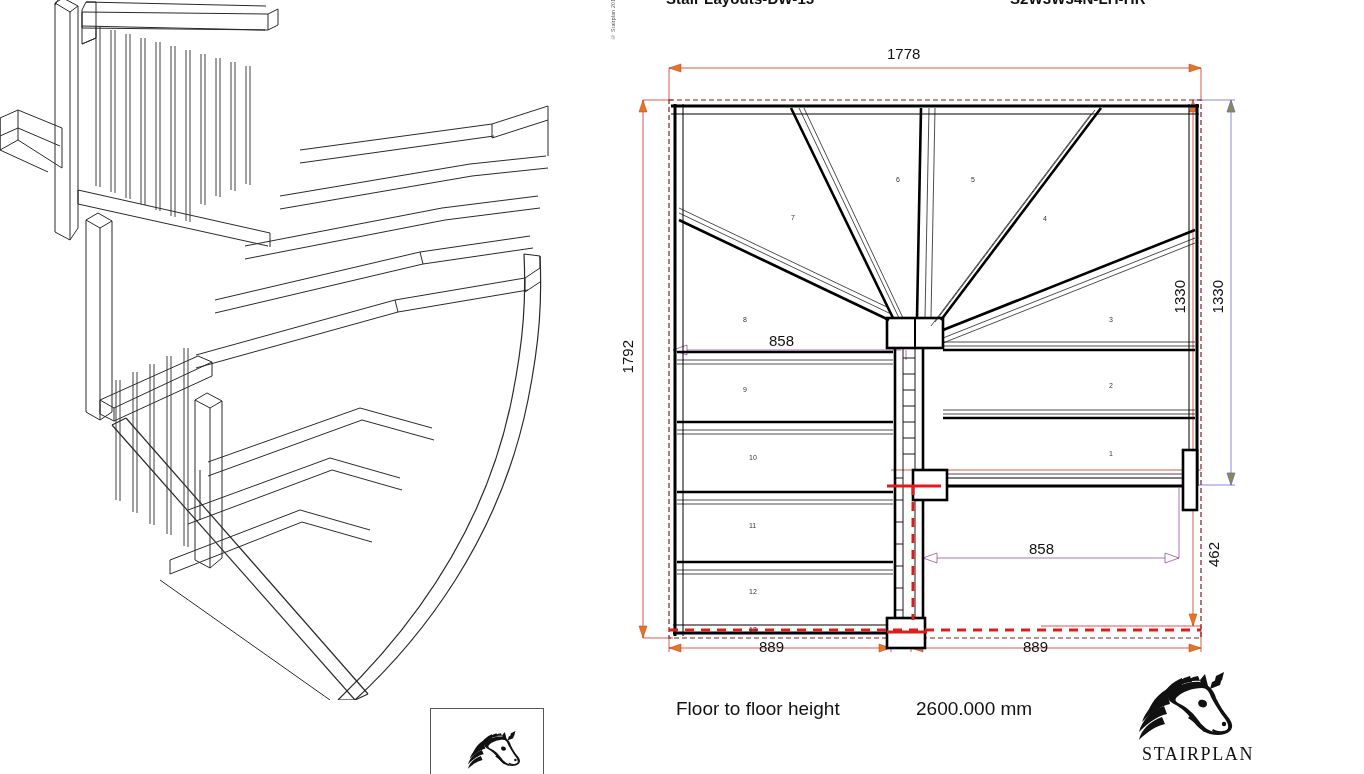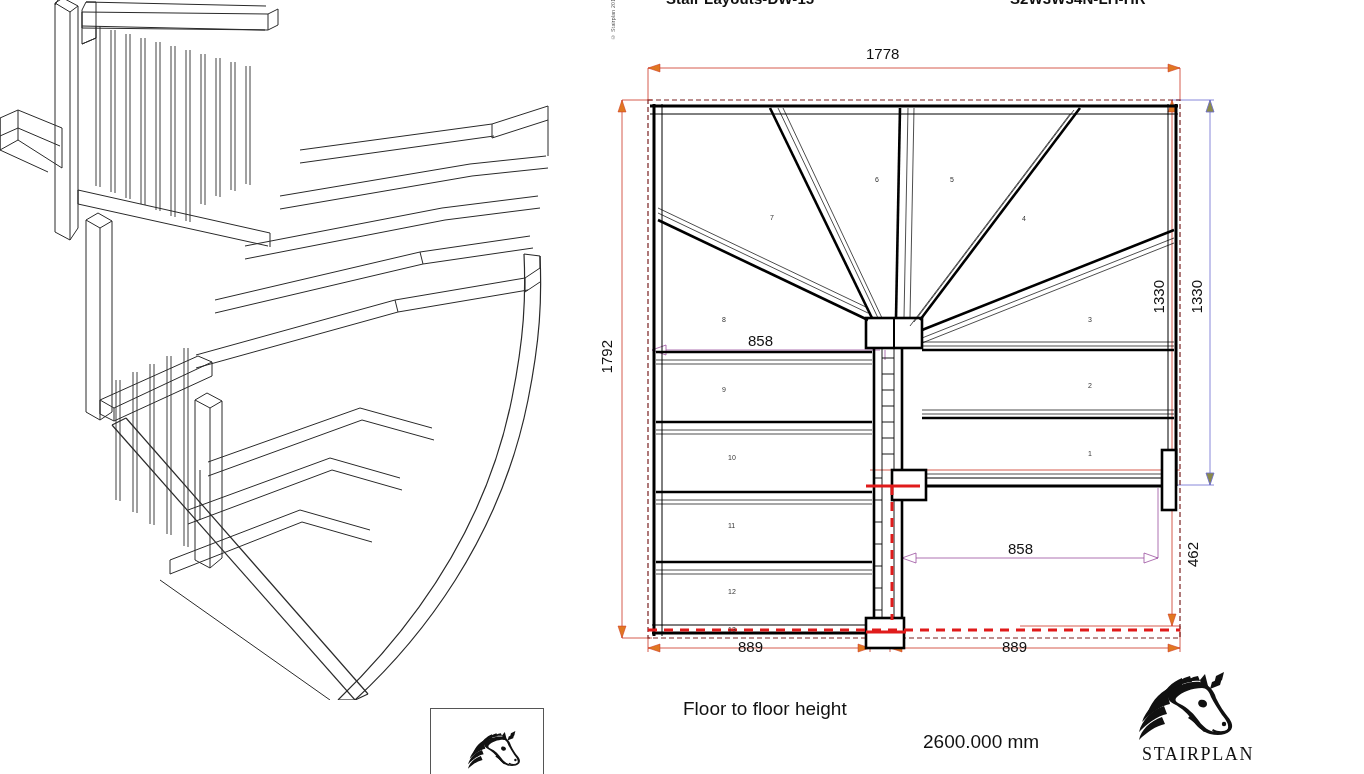--- a/index.html
+++ b/index.html
@@ -23,26 +23,26 @@
     position:absolute;left:610px;top:-4px;
     font-size:5.2px;line-height:6px;color:#555;
     writing-mode:vertical-rl;transform:rotate(180deg);
     white-space:nowrap;letter-spacing:.2px;
   }
 
   
   #iso-view{position:absolute;left:0;top:0;width:580px;height:700px;}
 
   
-  #plan-view{position:absolute;left:580px;top:30px;width:680px;height:640px;}
+  #plan-view{position:absolute;left:601px;top:30px;width:680px;height:640px;}
 
   
   #floor-height-row{position:absolute;left:672px;top:698px;width:420px;height:30px;}
-  .fh-label{position:absolute;left:11px;top:0;font-size:19px;color:#111;white-space:nowrap;}
-  .fh-value{position:absolute;left:251px;top:0;font-size:19px;color:#111;white-space:nowrap;margin-top:33px;}
+  .fh-label{position:absolute;left:4px;top:0;font-size:19px;color:#111;white-space:nowrap;}
+  .fh-value{position:absolute;left:244px;top:0;font-size:19px;color:#111;white-space:nowrap;}
 
   
   #logo-main{position:absolute;left:1112px;top:672px;width:140px;height:100px;}
   #logo-main .wordmark{
     position:absolute;left:16px;top:72px;width:140px;text-align:center;
     font-family:"Liberation Serif", serif;font-size:18px;letter-spacing:1.6px;color:#111;
   }
   #logo-box{
     position:absolute;left:430px;top:708px;width:112px;height:66px;
     border:1px solid #555;background:#fff;overflow:hidden;

